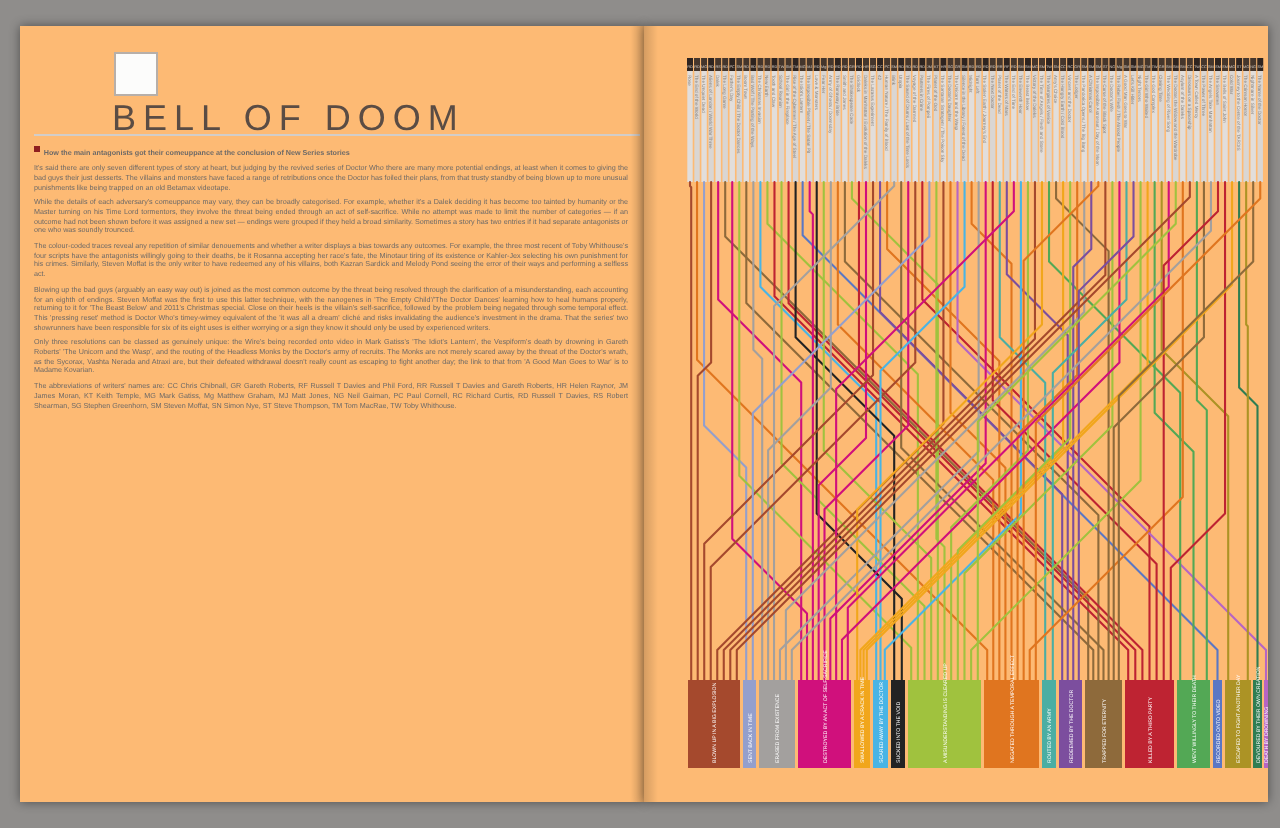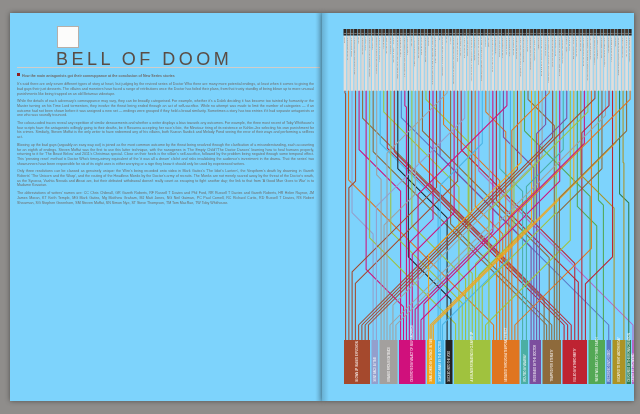--- a/index.html
+++ b/index.html
@@ -1,19 +1,19 @@
 <!DOCTYPE html>
 <html><head>
 <meta charset="utf-8">
 <style>
   html,body{margin:0;padding:0;}
   body{width:640px;height:414px;background:#8f8d8b;position:relative;overflow:hidden;
        font-family:"Liberation Sans","DejaVu Sans",sans-serif;}
   .spread{position:absolute;left:0;top:0;width:640px;height:414px;}
-  .page{position:absolute;top:13px;height:388px;width:312px;background:#7dd3fc;
+  .page{position:absolute;top:13px;height:388px;width:312px;background:#fdba74;
         box-shadow:0 0 5px rgba(0,0,0,.45);}
   .page-left{left:10px;}
   .page-right{left:322px;}
   .gutter{position:absolute;left:315px;top:13px;width:14px;height:388px;pointer-events:none;
           background:linear-gradient(to right,rgba(0,0,0,0),rgba(0,0,0,.16) 50%,rgba(0,0,0,0));}
   
   .icon-square{position:absolute;left:47px;top:13px;width:20px;height:20px;
                border:1px solid #b7afa9;background:#fcfcfb;}
   h1.title{position:absolute;left:46px;top:36px;margin:0;font-size:18px;font-weight:300;
            letter-spacing:3.5px;color:#5a4c44;white-space:nowrap;}

